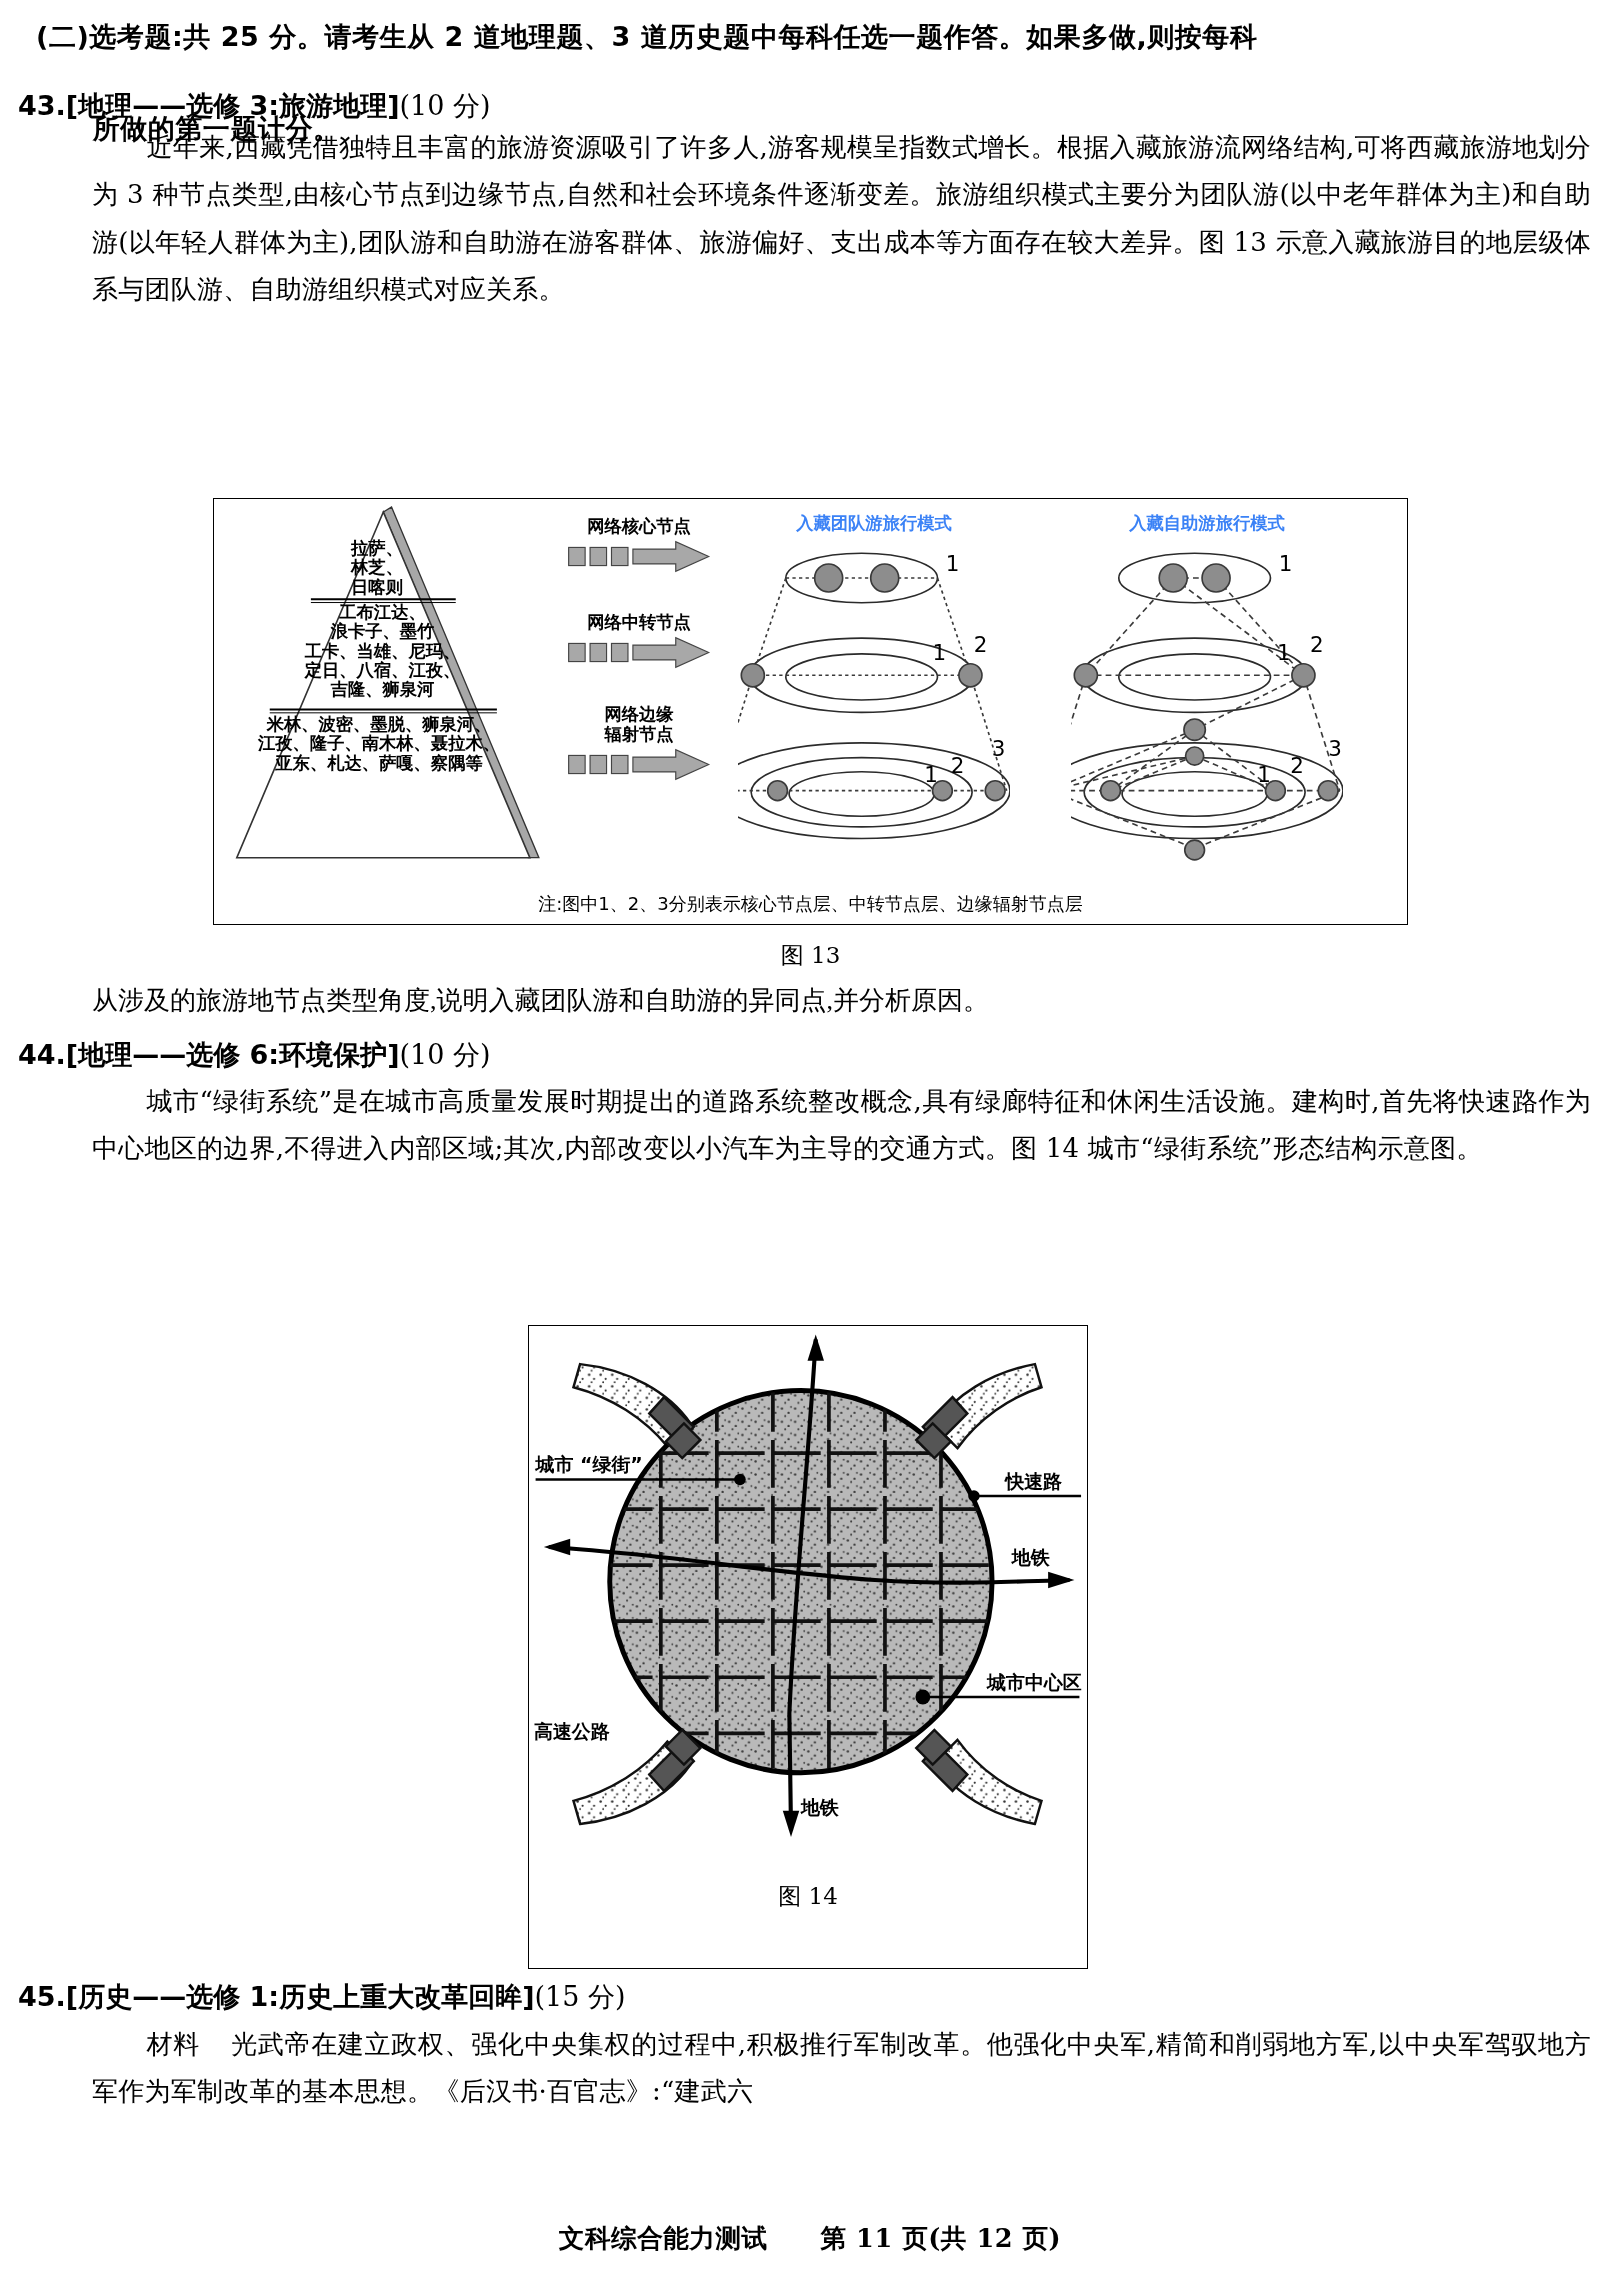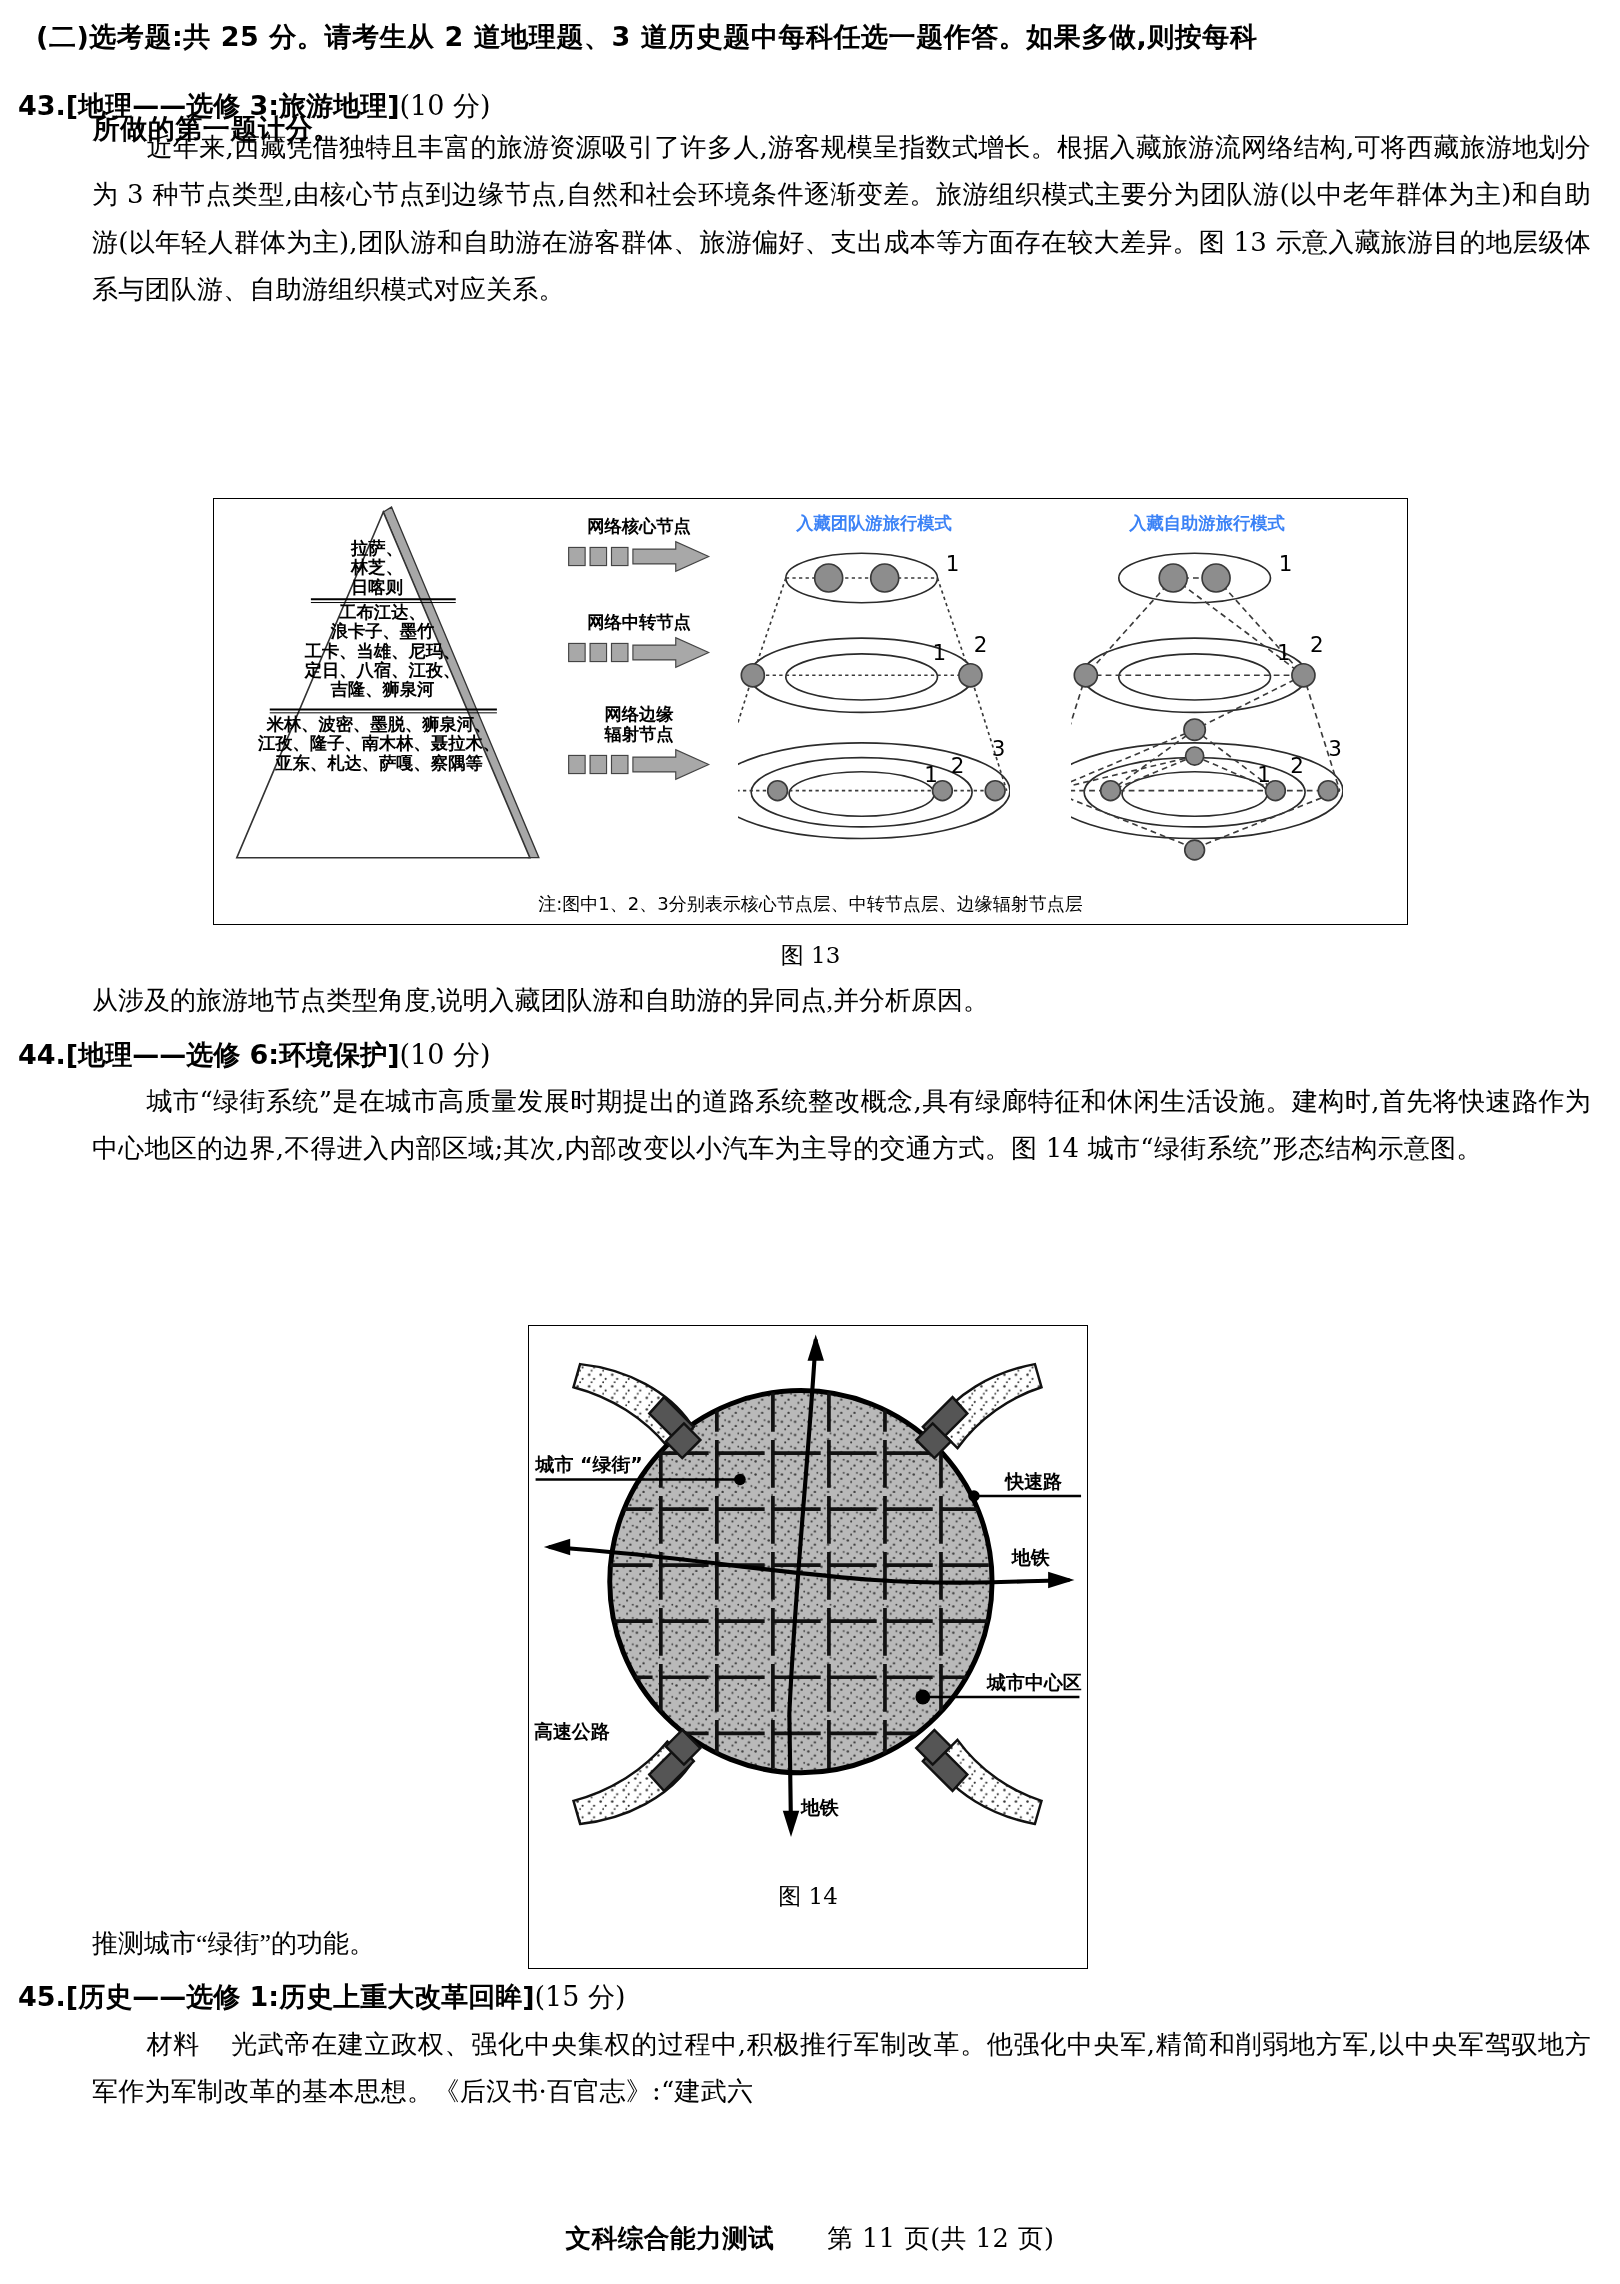--- a/index.html
+++ b/index.html
@@ -39,21 +39,21 @@
   .figcap{
     font-size:23px;text-align:center;
     font-family:"DejaVu Serif","Liberation Serif",serif;
   }
   .footer{
     position:absolute;left:0;right:0;bottom:28px;text-align:center;
     font-size:25.6px;font-weight:bold;
     font-family:"DejaVu Sans","Liberation Sans",sans-serif;
     letter-spacing:0.02em;
   }
-  .footer .pg{font-weight:normal;font-family:"DejaVu Serif","Liberation Serif",serif;margin-left:16px;}
+  .footer .pg{font-weight:bold;font-family:"DejaVu Serif","Liberation Serif",serif;margin-left:16px;}
 
   
   .fig13{
     position:absolute;left:213px;top:498px;width:1195px;height:427px;
     border:1.3px solid #000;background:#fff;box-sizing:border-box;
   }
   .fig13-note{
     position:absolute;left:0;right:0;bottom:8.2px;text-align:center;
     font-size:18px;font-family:"DejaVu Sans","Liberation Sans",sans-serif;
     white-space:nowrap;
@@ -383,21 +383,20 @@
         <text x="586" y="288">地铁</text>
         <text x="556" y="440">城市中心区</text>
         <text x="6" y="500">高速公路</text>
         <text x="330" y="592">地铁</text>
       </g>
     </svg>
   </div>
 
   <div class="blk figcap" style="left:528px;top:1881px;width:560px;">图 14</div>
 
-  <div class="blk qtail" style="left:92px;top:1921px;width:1499px;">推测城市“绿街”的功能。</div>
 
   <div class="blk qhead" style="left:18px;top:1977px;">
     <span class="num">45.</span><span>[历史——选修 1:历史上重大改革回眸]</span><span class="pts">(15 分)</span>
   </div>
 
   <div class="blk para" style="left:92px;top:2021px;width:1499px;">
     <span style="padding-left:2.1em;">材料</span><span style="padding-left:1.2em;">光武帝在建立政权、强化中央集权的过程中,积极推行军制改革。他强化中央军,精简和削弱地方军,以中央军驾驭地方军作为军制改革的基本思想。《后汉书·百官志》:“建武六</span>
   </div>
 
   <div class="footer">

